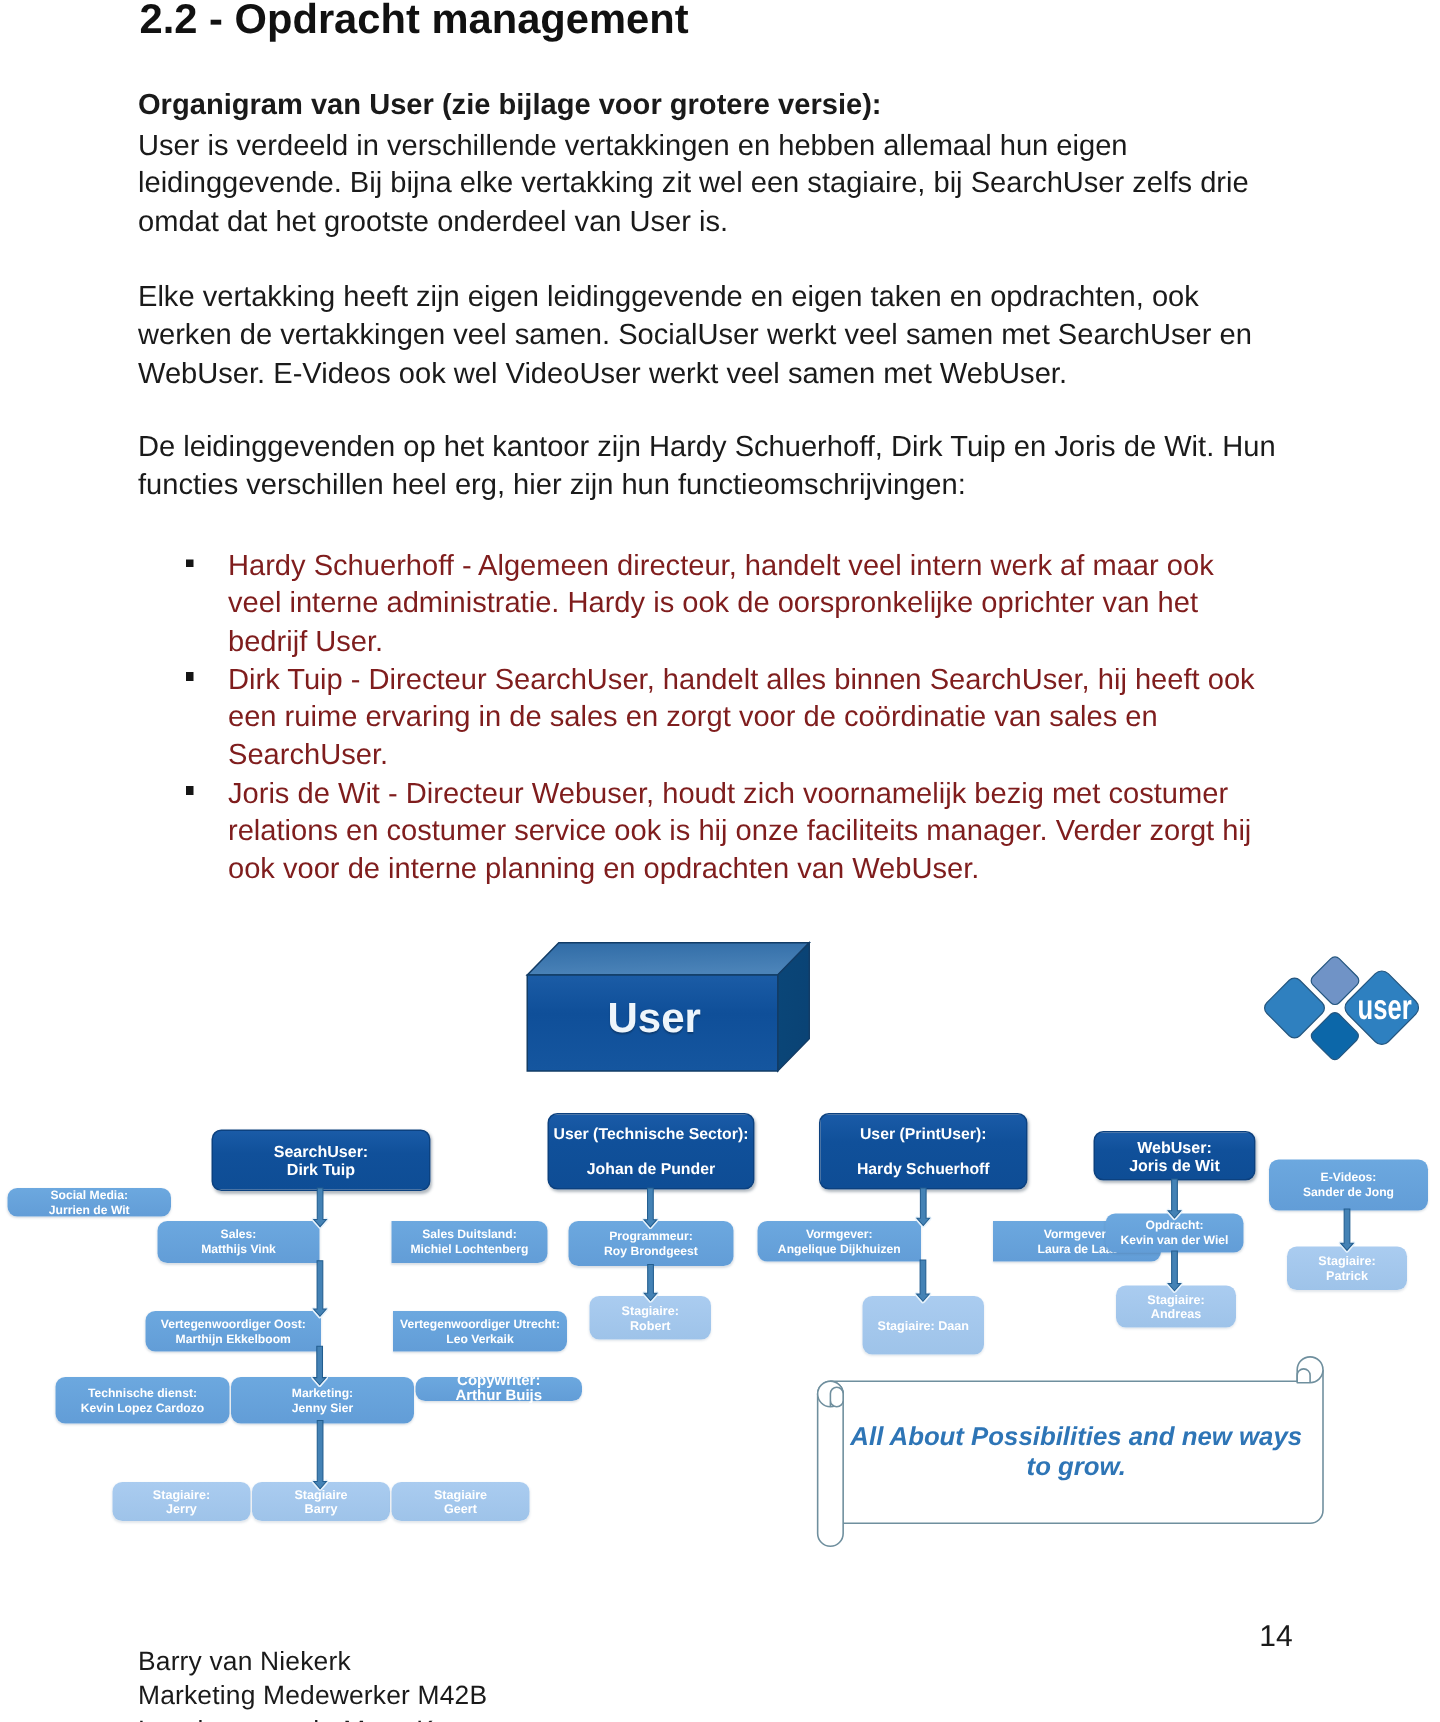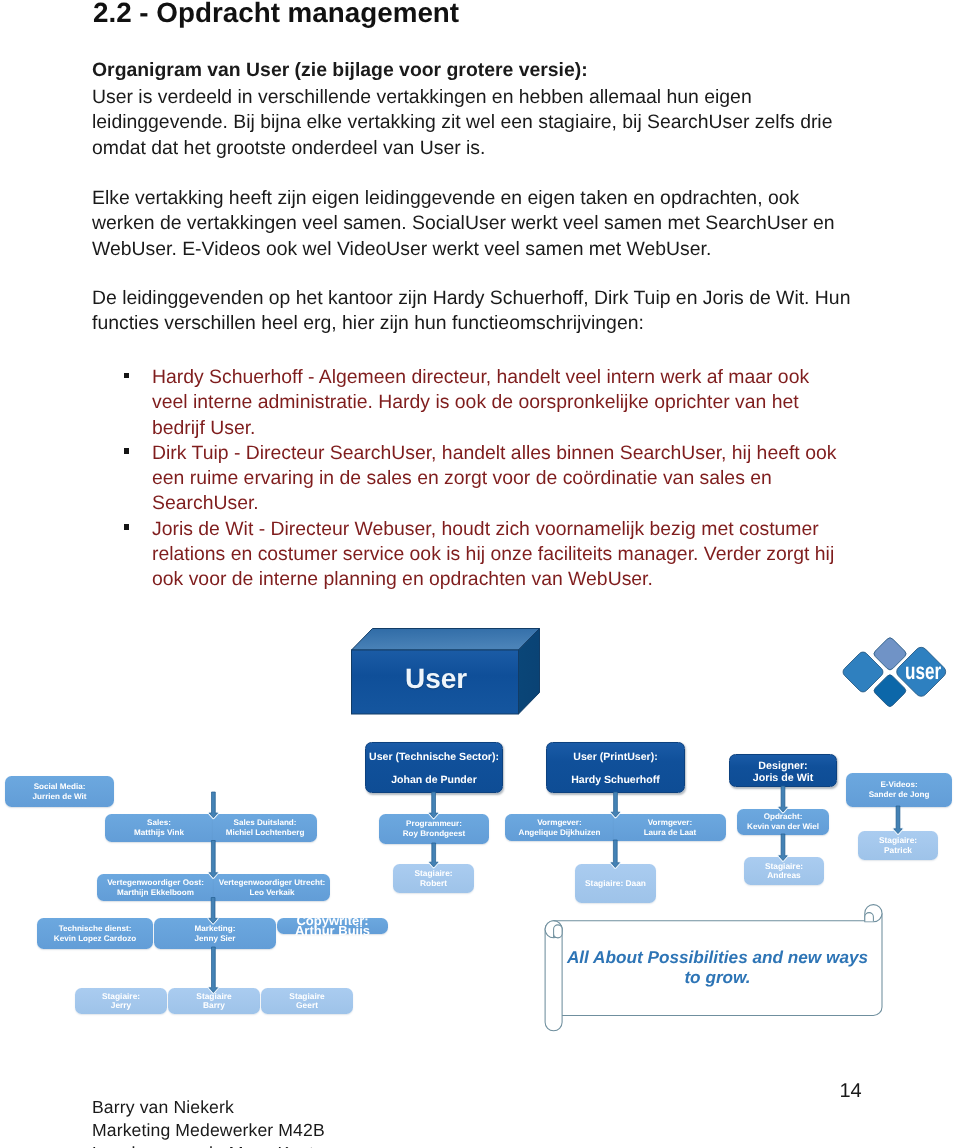--- a/index.html
+++ b/index.html
@@ -31,21 +31,21 @@
   .nt{display:block;}
   .nt span{display:block;}
   .gapline{font-size:0.55em;}
   .n-dark{background:linear-gradient(180deg,#1a5ba7 0%,#10509a 38%,#0e4d95 100%);
           border:1px solid #0c417f;box-shadow:1px 1.5px 2px rgba(35,55,75,.35);}
   .n-mid{background:linear-gradient(180deg,#6ca8df 0%,#629dd7 100%);
          box-shadow:0 1px 1.5px rgba(60,90,120,.20);}
   .n-light{background:linear-gradient(180deg,#aaccf0 0%,#9ec3e9 100%);
            box-shadow:0 1px 1.5px rgba(70,100,130,.16);}
   .grp-l{border-top-right-radius:0;border-bottom-right-radius:0;}
-  .grp-r{border-top-left-radius:0;border-bottom-left-radius:0;}
+  .grp-r{border-top-left-radius:0;border-bottom-left-radius:0;margin-left:48px;}
 
   
   .cube-label{position:absolute;z-index:9;color:#eef5fb;font-weight:bold;font-size:26px;
               white-space:nowrap;text-shadow:0 1px 1px rgba(0,0,0,.25);}
   .logo-word{position:absolute;z-index:9;color:#fff;font-weight:bold;white-space:nowrap;}
 
   
   .banner-text{position:absolute;z-index:9;color:#2e75b6;font-style:italic;font-weight:bold;
                font-size:17.2px;line-height:19.7px;text-align:center;}
 </style>
@@ -132,26 +132,32 @@
         <path d="M 553.6 920.8 L 873.4 920.8 L 873.4 1015.5 L 553.6 1015.5 Z" fill="#ffffff" stroke="none"></path>
         <path d="M 545.1 929.3 A 8.5 8.5 0 0 1 562.1 929.3 L 562.1 1022.3 A 8.5 8.5 0 0 1 545.1 1022.3 Z" fill="#ffffff"></path>
         <path d="M 545.1 929.3 A 8.5 8.5 0 1 0 562.1 929.3 A 8.5 8.5 0 0 0 545.1 929.3 Z" fill="#ffffff"></path>
         <path d="M 553.6 937.8 L 553.6 929.1 A 4.25 4.25 0 0 1 562.1 929.1 L 562.1 933.6 A 4.25 4.25 0 0 1 553.6 933.6" fill="#ffffff"></path>
         <path d="M 553.6 920.8 L 866.0 920.8" fill="none"></path>
         <path d="M 562.1 1015.5 L 873.4 1015.5 A 8.6 8.6 0 0 0 882.0 1006.9 L 882.0 913.2" fill="none"></path>
         <path d="M 864.8 913.2 A 8.6 8.6 0 1 1 873.4 921.8 L 864.8 921.8 Z" fill="#ffffff"></path>
         <path d="M 864.8 921.3 L 864.8 916.9 A 4.3 4.3 0 0 1 873.4 916.9 L 873.4 921.3" fill="#ffffff"></path>
       </g>
     </svg>
-    <div class="node n-mid" style="left:5px;top:776px;width:109px;height:31px;font-size:8.1px;line-height:9.8px">
+    <div class="node n-mid" style="left:5px;top:792px;width:109px;height:19px;font-size:8.1px;line-height:9.8px">
         <div class="nt" style="transform:translateY(0.4px)">
           <span>Social Media:</span>
           <span>Jurrien de Wit</span>
         </div>
       </div>
+    <div class="node n-dark" style="left:141px;top:753px;width:146px;height:41px;font-size:10.7px;line-height:11.6px">
+        <div class="nt" style="transform:translateY(1.5px)">
+          <span>SearchUser:</span>
+          <span>Dirk Tuip</span>
+        </div>
+      </div>
     <div class="node n-mid grp-l" style="left:105px;top:814px;width:108px;height:28px;font-size:8.1px;line-height:9.8px">
         <div class="nt" style="transform:translateY(0.4px)">
           <span>Sales:</span>
           <span>Matthijs Vink</span>
         </div>
       </div>
     <div class="node n-mid grp-r" style="left:213px;top:814px;width:104px;height:28px;font-size:8.1px;line-height:9.8px">
         <div class="nt" style="transform:translateY(0.4px)">
           <span>Sales Duitsland:</span>
           <span>Michiel Lochtenberg</span>
@@ -174,21 +180,21 @@
           <span>Technische dienst:</span>
           <span>Kevin Lopez Cardozo</span>
         </div>
       </div>
     <div class="node n-mid" style="left:154px;top:918px;width:122px;height:31px;font-size:8.1px;line-height:9.8px">
         <div class="nt" style="transform:translateY(0.4px)">
           <span>Marketing:</span>
           <span>Jenny Sier</span>
         </div>
       </div>
-    <div class="node n-mid" style="left:277px;top:918px;width:111px;height:16px;font-size:13px;line-height:9.8px">
+    <div class="node n-mid" style="left:277px;top:918px;width:111px;height:16px;font-size:10px;line-height:9.8px">
         <div class="nt" style="transform:translateY(0.4px)">
           <span>Copywriter:</span>
           <span>Arthur Buijs</span>
         </div>
       </div>
     <div class="node n-light" style="left:75px;top:988px;width:92px;height:26px;font-size:8.4px;line-height:9.4px">
         <div class="nt" style="transform:translateY(0.4px)">
           <span>Stagiaire:</span>
           <span>Jerry</span>
         </div>
@@ -243,21 +249,21 @@
           <span>Laura de Laat</span>
         </div>
       </div>
     <div class="node n-light" style="left:575px;top:864px;width:81px;height:39px;font-size:8.4px;line-height:9.4px">
         <div class="nt" style="transform:translateY(0.4px)">
           <span>Stagiaire: Daan</span>
         </div>
       </div>
     <div class="node n-dark" style="left:729px;top:754px;width:108px;height:33px;font-size:10.7px;line-height:11.6px">
         <div class="nt" style="transform:translateY(1.5px)">
-          <span>Designer:</span>
+          <span>WebUser:</span>
           <span>Joris de Wit</span>
         </div>
       </div>
     <div class="node n-mid" style="left:737px;top:809px;width:92px;height:26px;font-size:8.1px;line-height:9.8px">
         <div class="nt" style="transform:translateY(0.4px)">
           <span>Opdracht:</span>
           <span>Kevin van der Wiel</span>
         </div>
       </div>
     <div class="node n-light" style="left:744px;top:857px;width:80px;height:28px;font-size:8.4px;line-height:9.4px">

